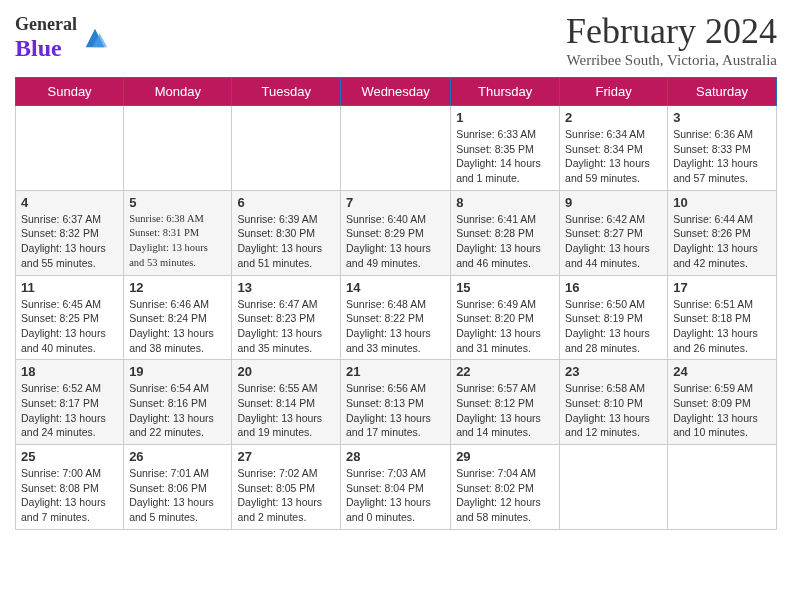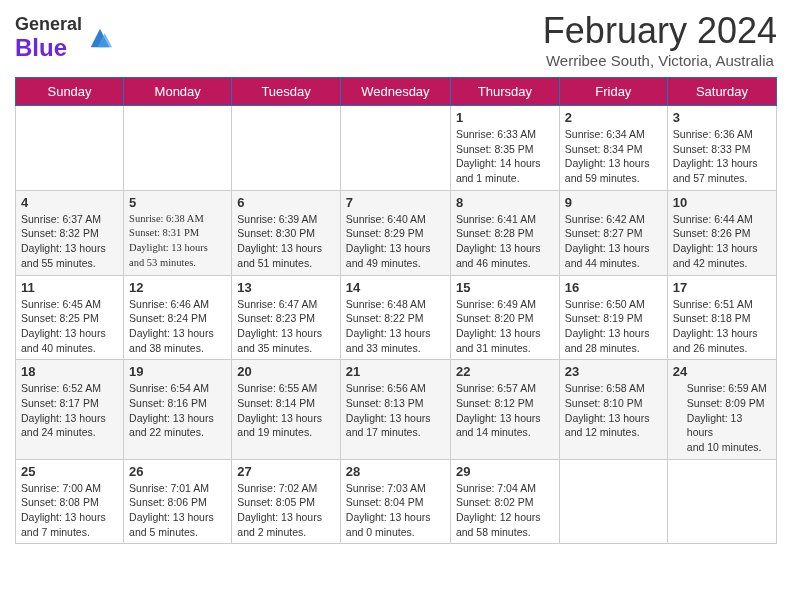--- a/index.html
+++ b/index.html
@@ -8,20 +8,21 @@
       background: #fff;
       width: 792px;
       min-height: 612px;
       padding: 10px 15px;
     }
     .header-area {
       display: flex;
       justify-content: space-between;
       align-items: flex-start;
       margin-bottom: 8px;
+      font-family: Liberation Serif, serif;
     }
     .logo {
       display: flex;
       align-items: center;
       margin-top: 5px;
     }
     .logo-text {
       display: flex;
       flex-direction: column;
       line-height: 1.1;
@@ -35,21 +36,21 @@
       font-size: 24px;
       font-weight: bold;
       color: #6d28d9;
     }
     .logo-icon {
       width: 28px;
       height: 28px;
       margin-left: 4px;
     }
     .title-area {
-      text-align: center;
+      text-align: right;
     }
     .month-year {
       font-size: 36px;
       font-weight: normal;
       color: #333;
     }
     .location {
       font-size: 15px;
       color: #555;
     }
@@ -294,21 +295,21 @@
         </td>
         <td>
           <span class="day-number">23</span>
           <div class="day-info" style="white-space: pre-line;">Sunrise: 6:58 AM
 Sunset: 8:10 PM
 Daylight: 13 hours
 and 12 minutes.</div>
         </td>
         <td>
           <span class="day-number">24</span>
-          <div class="day-info" style="white-space: pre-line; margin-left: 14px;">Sunrise: 6:59 AM
+          <div class="day-info" style="white-space: pre-line;">Sunrise: 6:59 AM
 Sunset: 8:09 PM
 Daylight: 13 hours
 and 10 minutes.</div>
         </td>
       </tr>
       <tr>
         <td>
           <span class="day-number">25</span>
           <div class="day-info" style="white-space: pre-line;">Sunrise: 7:00 AM
 Sunset: 8:08 PM

